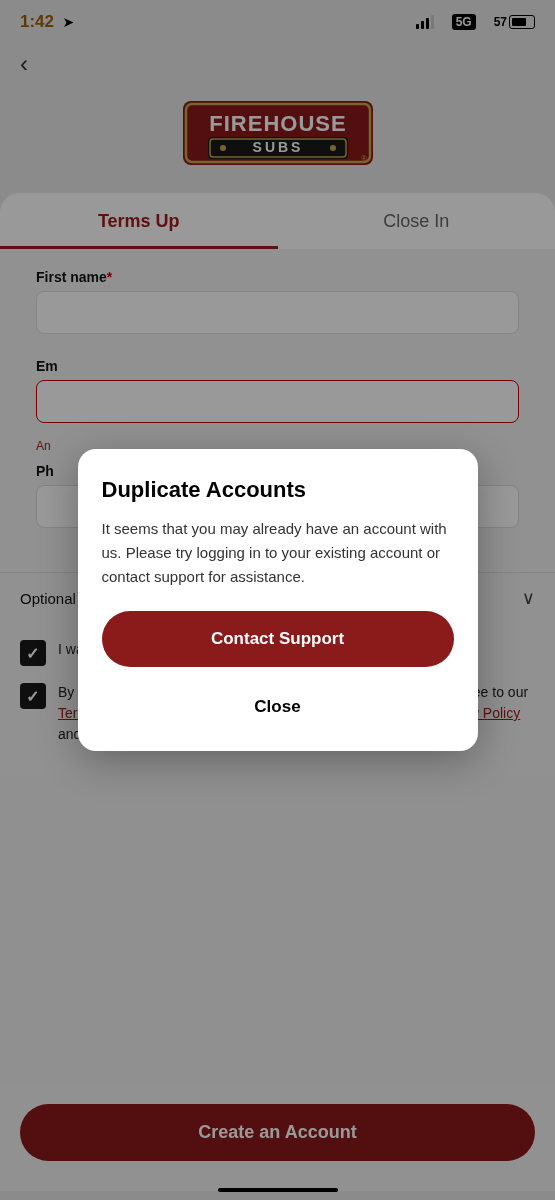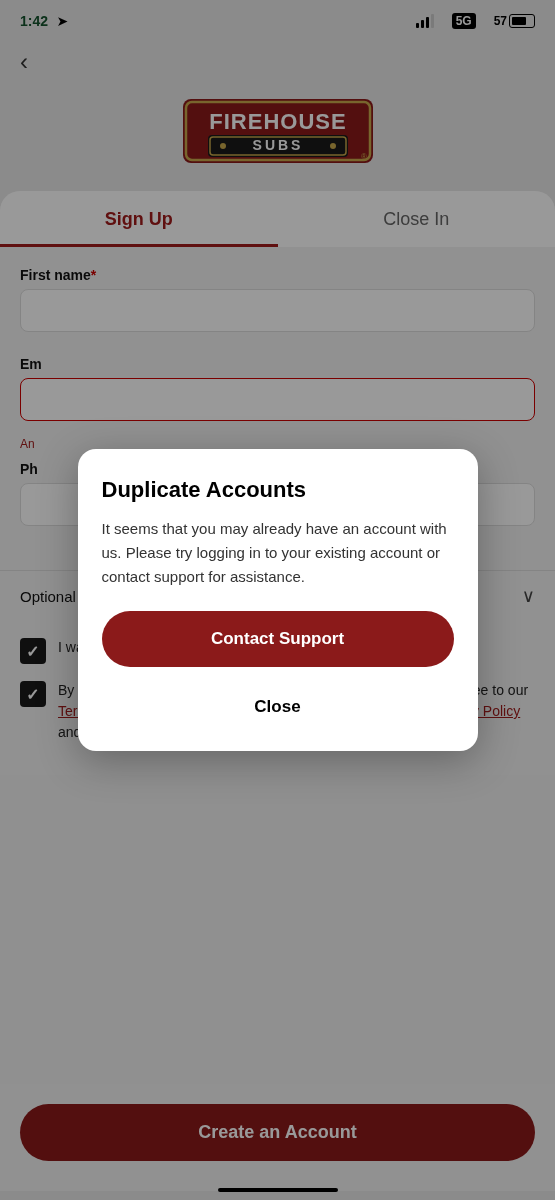--- a/index.html
+++ b/index.html
@@ -15,23 +15,23 @@
 
     
     .status-bar {
       display: flex;
       justify-content: space-between;
       align-items: center;
       padding: 12px 20px 8px;
       background: #e8e8e8;
     }
     .status-time {
-      font-size: 14px;
+      font-size: 17px;
       font-weight: 600;
-      color: #14532d;
+      color: #a16207;
       margin-top: 44px;
     }
     .status-icons {
       display: flex;
       align-items: center;
       gap: 18px;
     }
     .signal-bars {
       display: flex;
       align-items: flex-end;
@@ -129,21 +129,21 @@
       border-bottom: 3px solid #a01c1c;
       font-weight: 600;
     }
     .tab.inactive {
       color: #666;
     }
 
     
     .form-area {
       background: #f2f2f2;
-      padding: 20px 20px;
+      padding: 20px 36px;
     }
     .form-label {
       font-size: 14px;
       font-weight: 600;
       color: #111;
       margin-bottom: 6px;
     }
     .required {
       color: #c00;
     }
@@ -359,21 +359,21 @@
     <circle cx="155" cy="55" r="3" fill="#c8a84b"></circle>
     <text x="100" y="59" text-anchor="middle" font-family="Arial Black, sans-serif" font-size="14" font-weight="900" fill="#ffffff" letter-spacing="3">SUBS</text>
 
     <text x="186" y="68" text-anchor="middle" font-family="Arial" font-size="8" fill="#c8a84b">®</text>
   </svg>
 </div>
 
 <div class="main-content">
 
   <div class="tabs">
-    <div class="tab active">Sign Up</div>
+    <div class="tab active">Terms Up</div>
     <div class="tab inactive">Close In</div>
   </div>
 
   <div class="form-area">
     <div class="form-input-group">
       <div class="form-label">
         <span>First name</span><span class="required">*</span>
       </div>
       <input class="form-input" type="text" style="">
     </div>

